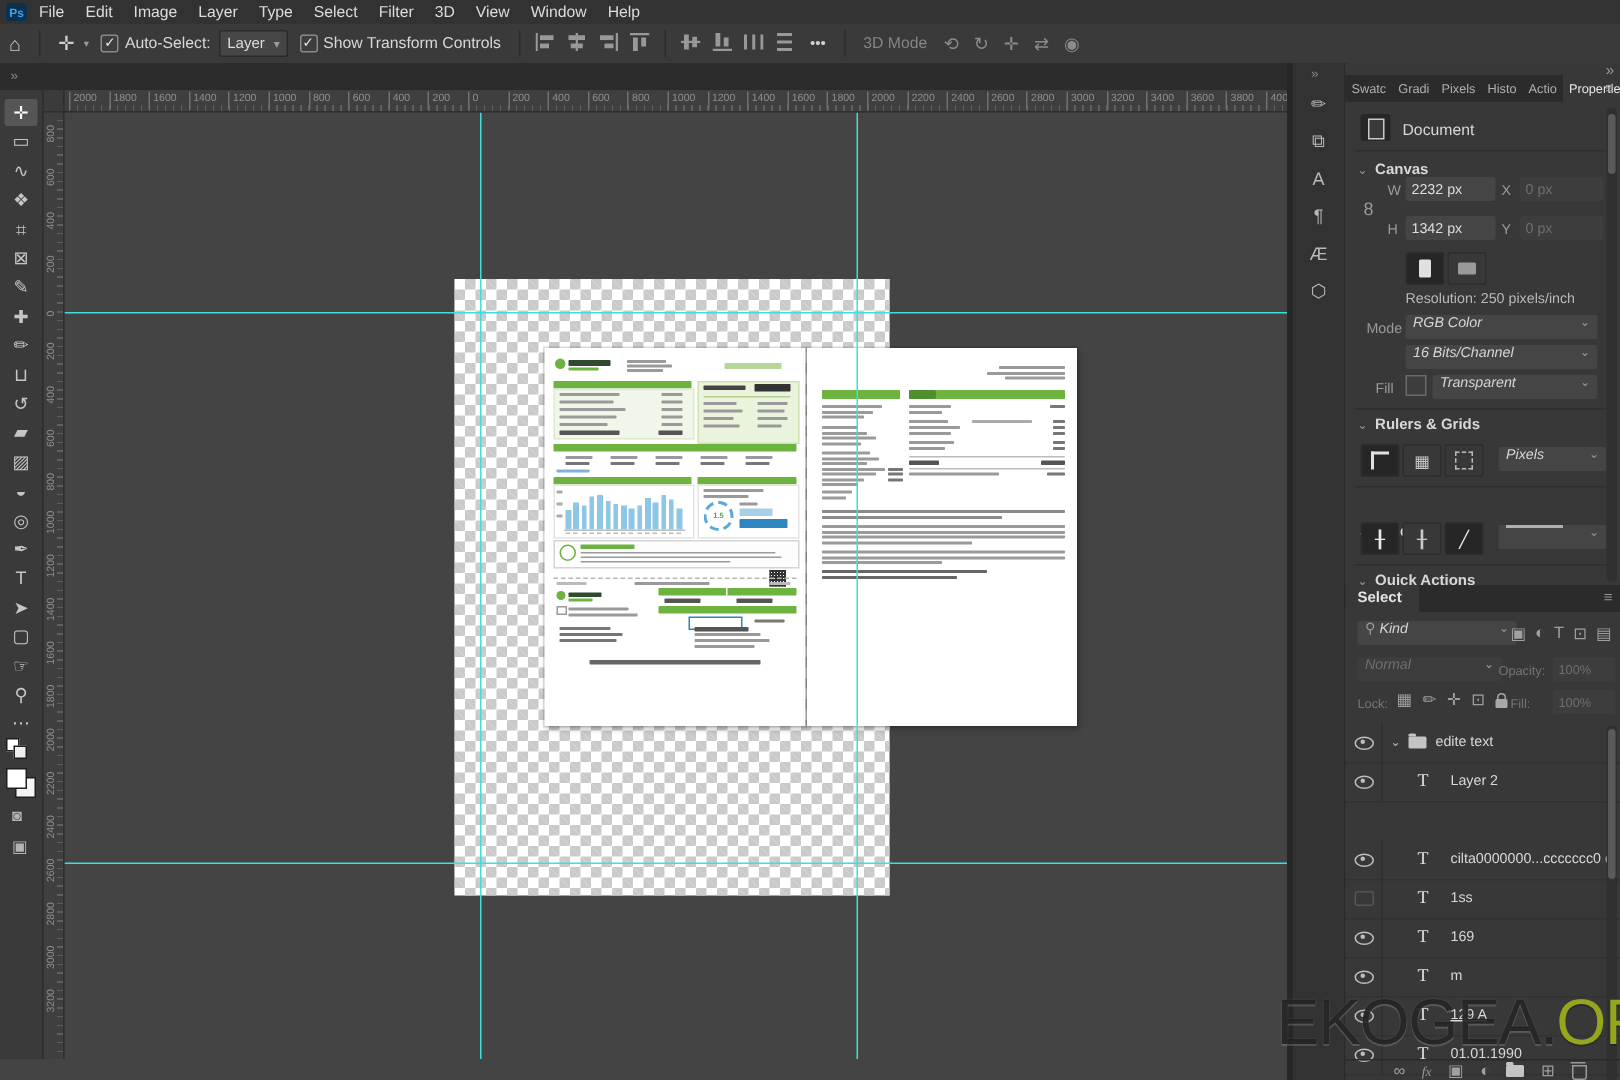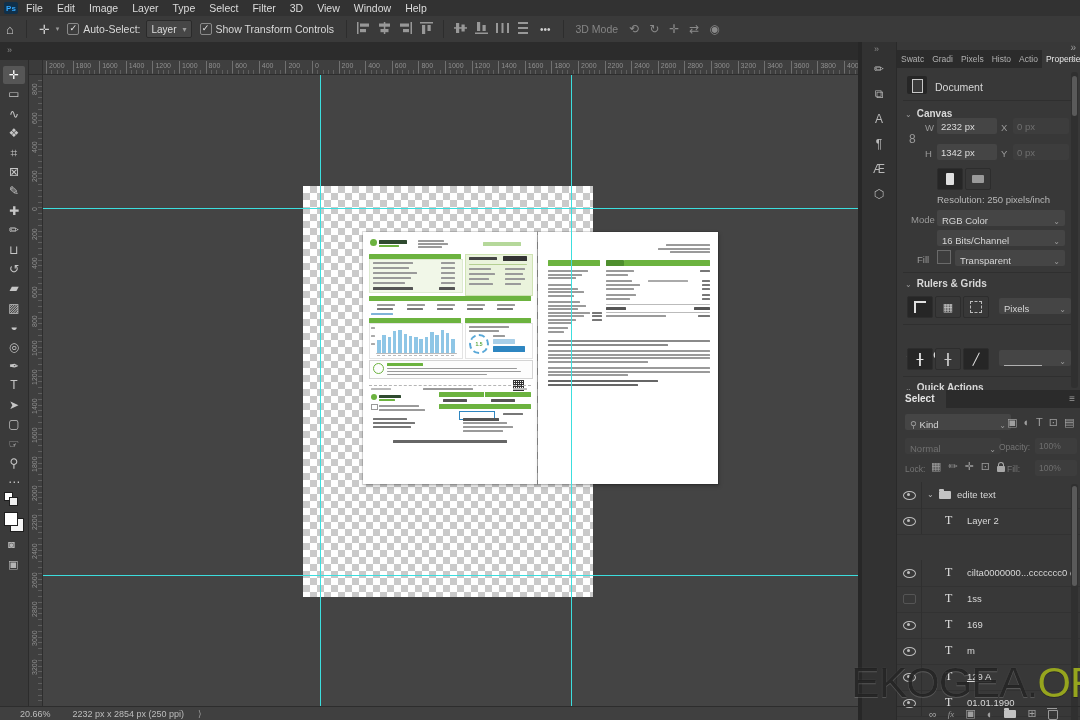--- a/index.html
+++ b/index.html
@@ -68,21 +68,21 @@
 .ptab{font-size:8.5px;color:#b0b0b0;padding:4px 4px;white-space:nowrap;}
 .ptab.active{background:#383838;color:#e8e8e8;}
 .pmenu{position:absolute;right:4px;top:10px;color:#9a9a9a;font-size:10px;}
 .shead{font-size:10px;font-weight:bold;color:#d8d8d8;}
 .carr{color:#9a9a9a;font-size:8px;margin-right:5px;font-weight:normal;}
 .lbl{font-size:9.5px;color:#9a9a9a;}
 .inbox{height:16px;background:#454545;border-radius:2px;font-size:9.5px;color:#ddd;display:inline-flex;
   align-items:center;padding:0 4px;}
 .inbox.dim{background:#3d3d3d;color:#6f6f6f;}
 .dd2{height:16px;background:#454545;border-radius:2px;font-size:9.5px;color:#d6d6d6;display:inline-flex;
-  align-items:flex-end;padding:0 5px;justify-content:space-between;}
+  align-items:flex-start;padding:0 5px;justify-content:space-between;font-style:italic;}
 .dd2 .car{color:#9a9a9a;font-size:8px;margin-left:4px;}
 .dd2.dim{background:#3d3d3d;color:#707070;}
 .icobtn{width:24px;height:20px;background:#383838;border:1px solid #2d2d2d;border-radius:2px;display:flex;
   align-items:center;justify-content:center;color:#c8c8c8;font-size:11px;}
 .icobtn.active{background:#262626;color:#e8e8e8;}
 .pdiv{position:absolute;left:6px;right:6px;height:1px;background:#2f2f2f;}
 .abs{position:absolute;}
 
 .lrow{position:absolute;left:0;width:183px;height:26px;border-bottom:1px solid #323232;}
 .eyebox{position:absolute;left:0;top:0;width:24px;height:26px;border-right:1px solid #2f2f2f;display:flex;
@@ -709,22 +709,17 @@
         <span class="g">∞</span>
         <span class="fx-text">fx</span>
         <span class="g">▣</span>
         <span class="g">◐</span>
         <span class="ico-folder"></span>
         <span class="g">⊞</span>
         <span class="ico-trash"></span>
       </div>
   </div>
 
-  <div class="statusbar">
-    <span style="margin-left:20px;">20.66%</span>
-    <span style="margin-left:22px;">2232 px x 2854 px (250 ppi)</span>
-    <span style="margin-left:14px;color:#9a9a9a;">⟩</span>
-  </div>
 
   <div class="watermark">
     <span class="wm-gray">EKOGEA.</span><span class="wm-green">ORG</span>
   </div>
 </div>
 
 </body></html>

